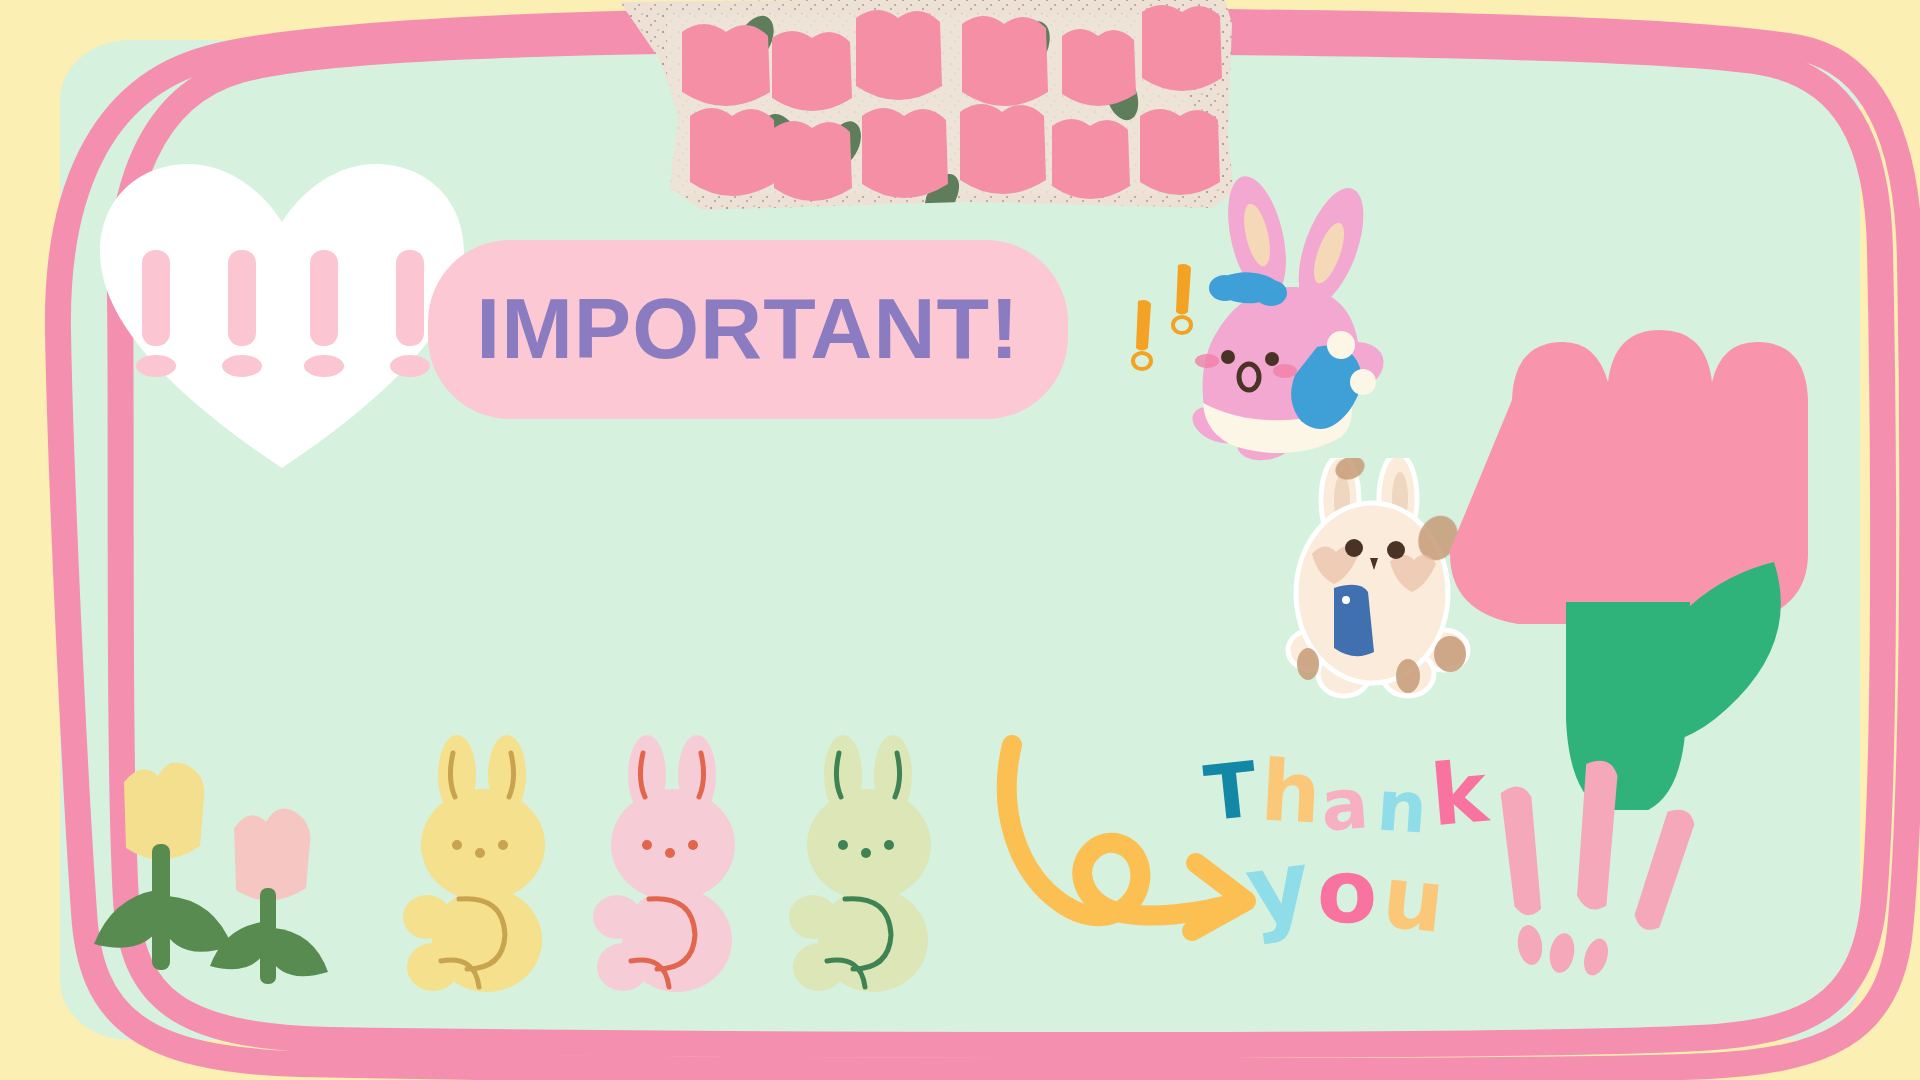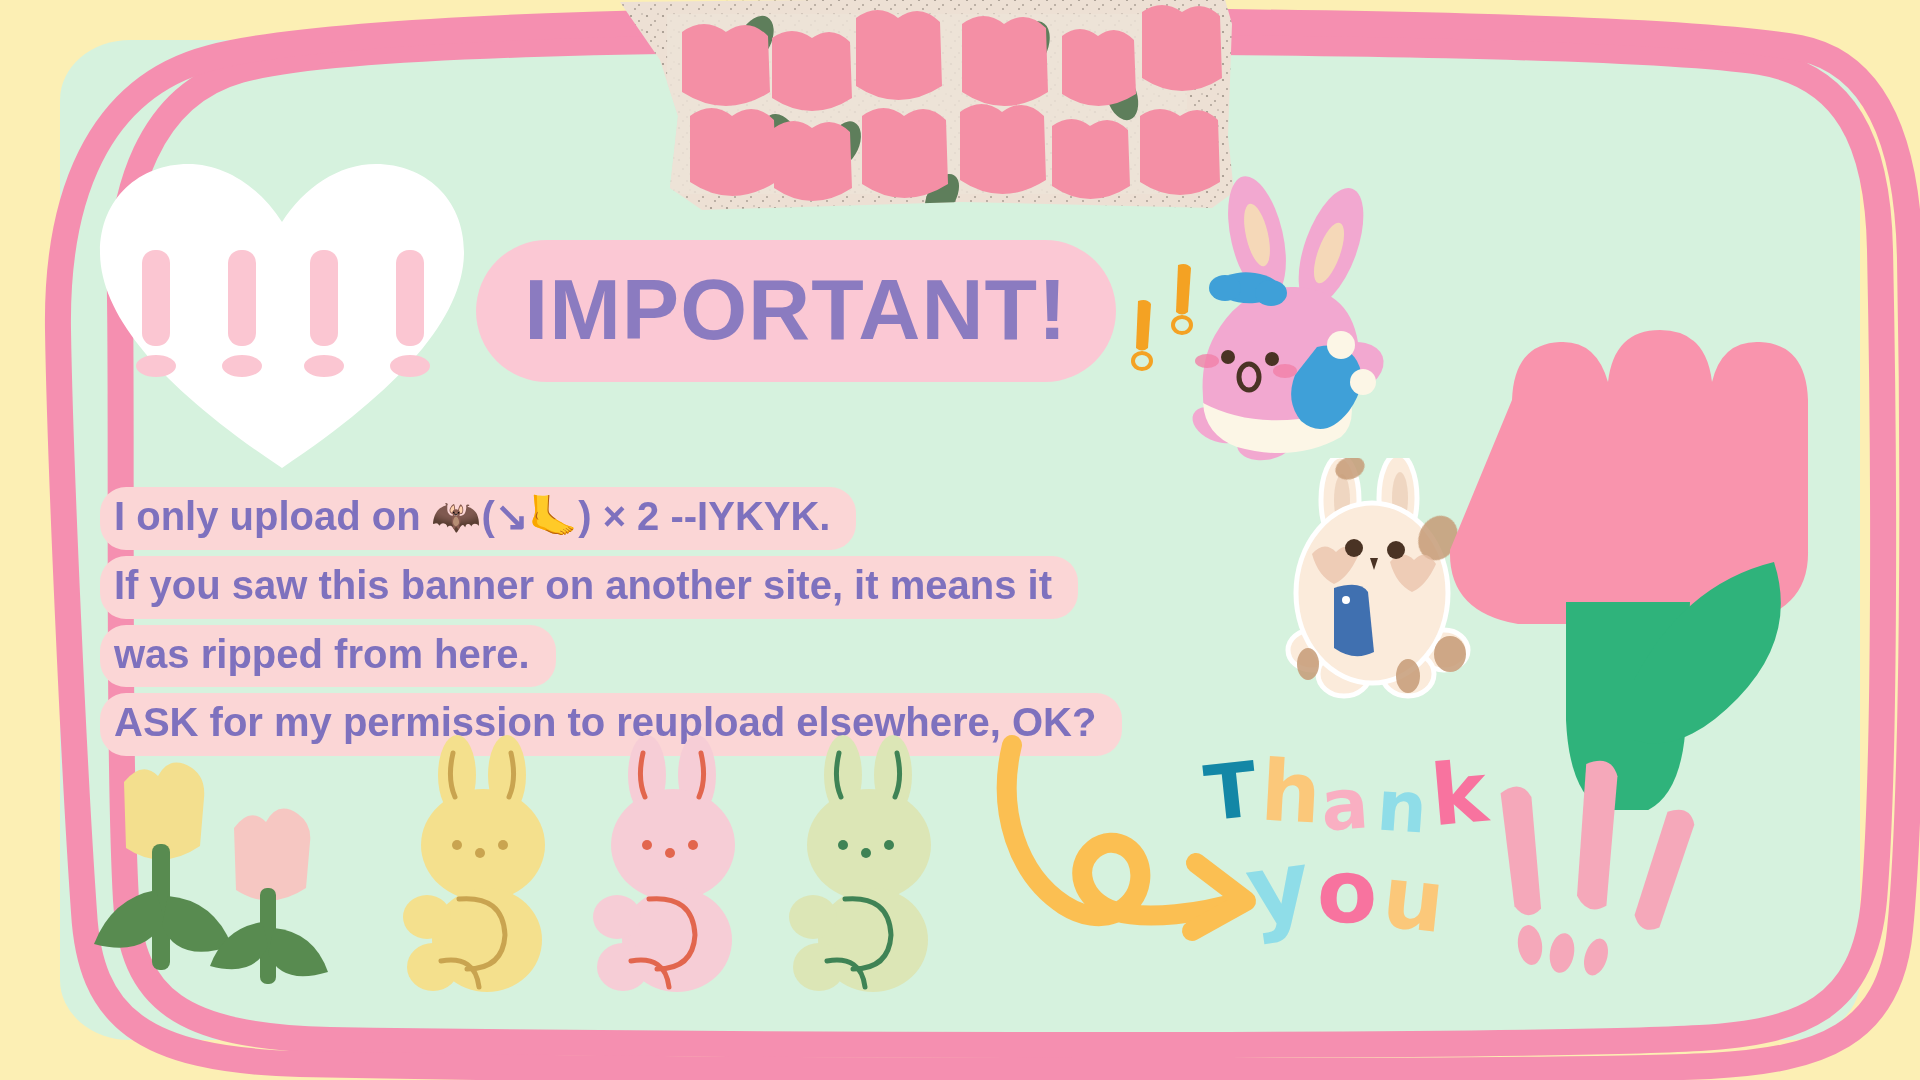--- a/index.html
+++ b/index.html
@@ -21,21 +21,21 @@
   
   .washi{
     position:absolute;left:612px;top:-4px;width:628px;height:218px;
   }
 
   
   .heart-wrap{position:absolute;left:92px;top:150px;width:380px;height:330px;}
 
   
   .important-banner{
-    position:absolute;left:476px;top:240px;width:640px;height:142px;
+    position:absolute;left:428px;top:240px;width:640px;height:179px;
     background:#FBC8D4;border-radius:82px;
     display:flex;align-items:center;justify-content:center;
   }
   .important-banner .txt{
     font-size:86px;font-weight:bold;color:#8B7BC0;letter-spacing:1px;
     line-height:1;margin-top:-4px;
   }
 
   
   .body-text{position:absolute;left:100px;top:487px;width:1130px;}
@@ -143,26 +143,20 @@
       <ellipse cx="232" cy="216" rx="20" ry="11"></ellipse>
       <rect x="304" y="100" width="28" height="96" rx="13"></rect>
       <ellipse cx="318" cy="216" rx="20" ry="11"></ellipse>
     </g>
   </svg>
 
   <div class="important-banner">
     <span class="txt">IMPORTANT!</span>
   </div>
 
-  <div class="body-text">
-    <span class="tline">I only upload on 🦇(↘🦶) × 2 --IYKYK.</span>
-    <span class="tline">If you saw this banner on another site, it means it</span>
-    <span class="tline">was ripped from here.</span>
-    <span class="tline">ASK for my permission to reupload elsewhere, OK?</span>
-  </div>
 
   <svg class="bunny-pink" viewBox="0 0 305 295">
     <g>
       <ellipse cx="112" cy="62" rx="26" ry="62" transform="rotate(-13 112 62)" fill="#F2A8D0"></ellipse>
       <ellipse cx="112" cy="60" rx="11" ry="32" transform="rotate(-13 112 60)" fill="#F6E8B0" opacity=".75"></ellipse>
       <ellipse cx="186" cy="72" rx="26" ry="62" transform="rotate(20 186 72)" fill="#F2A8D0"></ellipse>
       <ellipse cx="184" cy="78" rx="11" ry="32" transform="rotate(20 184 78)" fill="#F6E8B0" opacity=".75"></ellipse>
       <ellipse cx="200" cy="195" rx="40" ry="26" transform="rotate(-20 200 195)" fill="#F2A8D0"></ellipse>
       <ellipse cx="72" cy="250" rx="26" ry="16" transform="rotate(25 72 250)" fill="#F2A8D0"></ellipse>
       <ellipse cx="120" cy="268" rx="28" ry="17" transform="rotate(-8 120 268)" fill="#F2A8D0"></ellipse>

